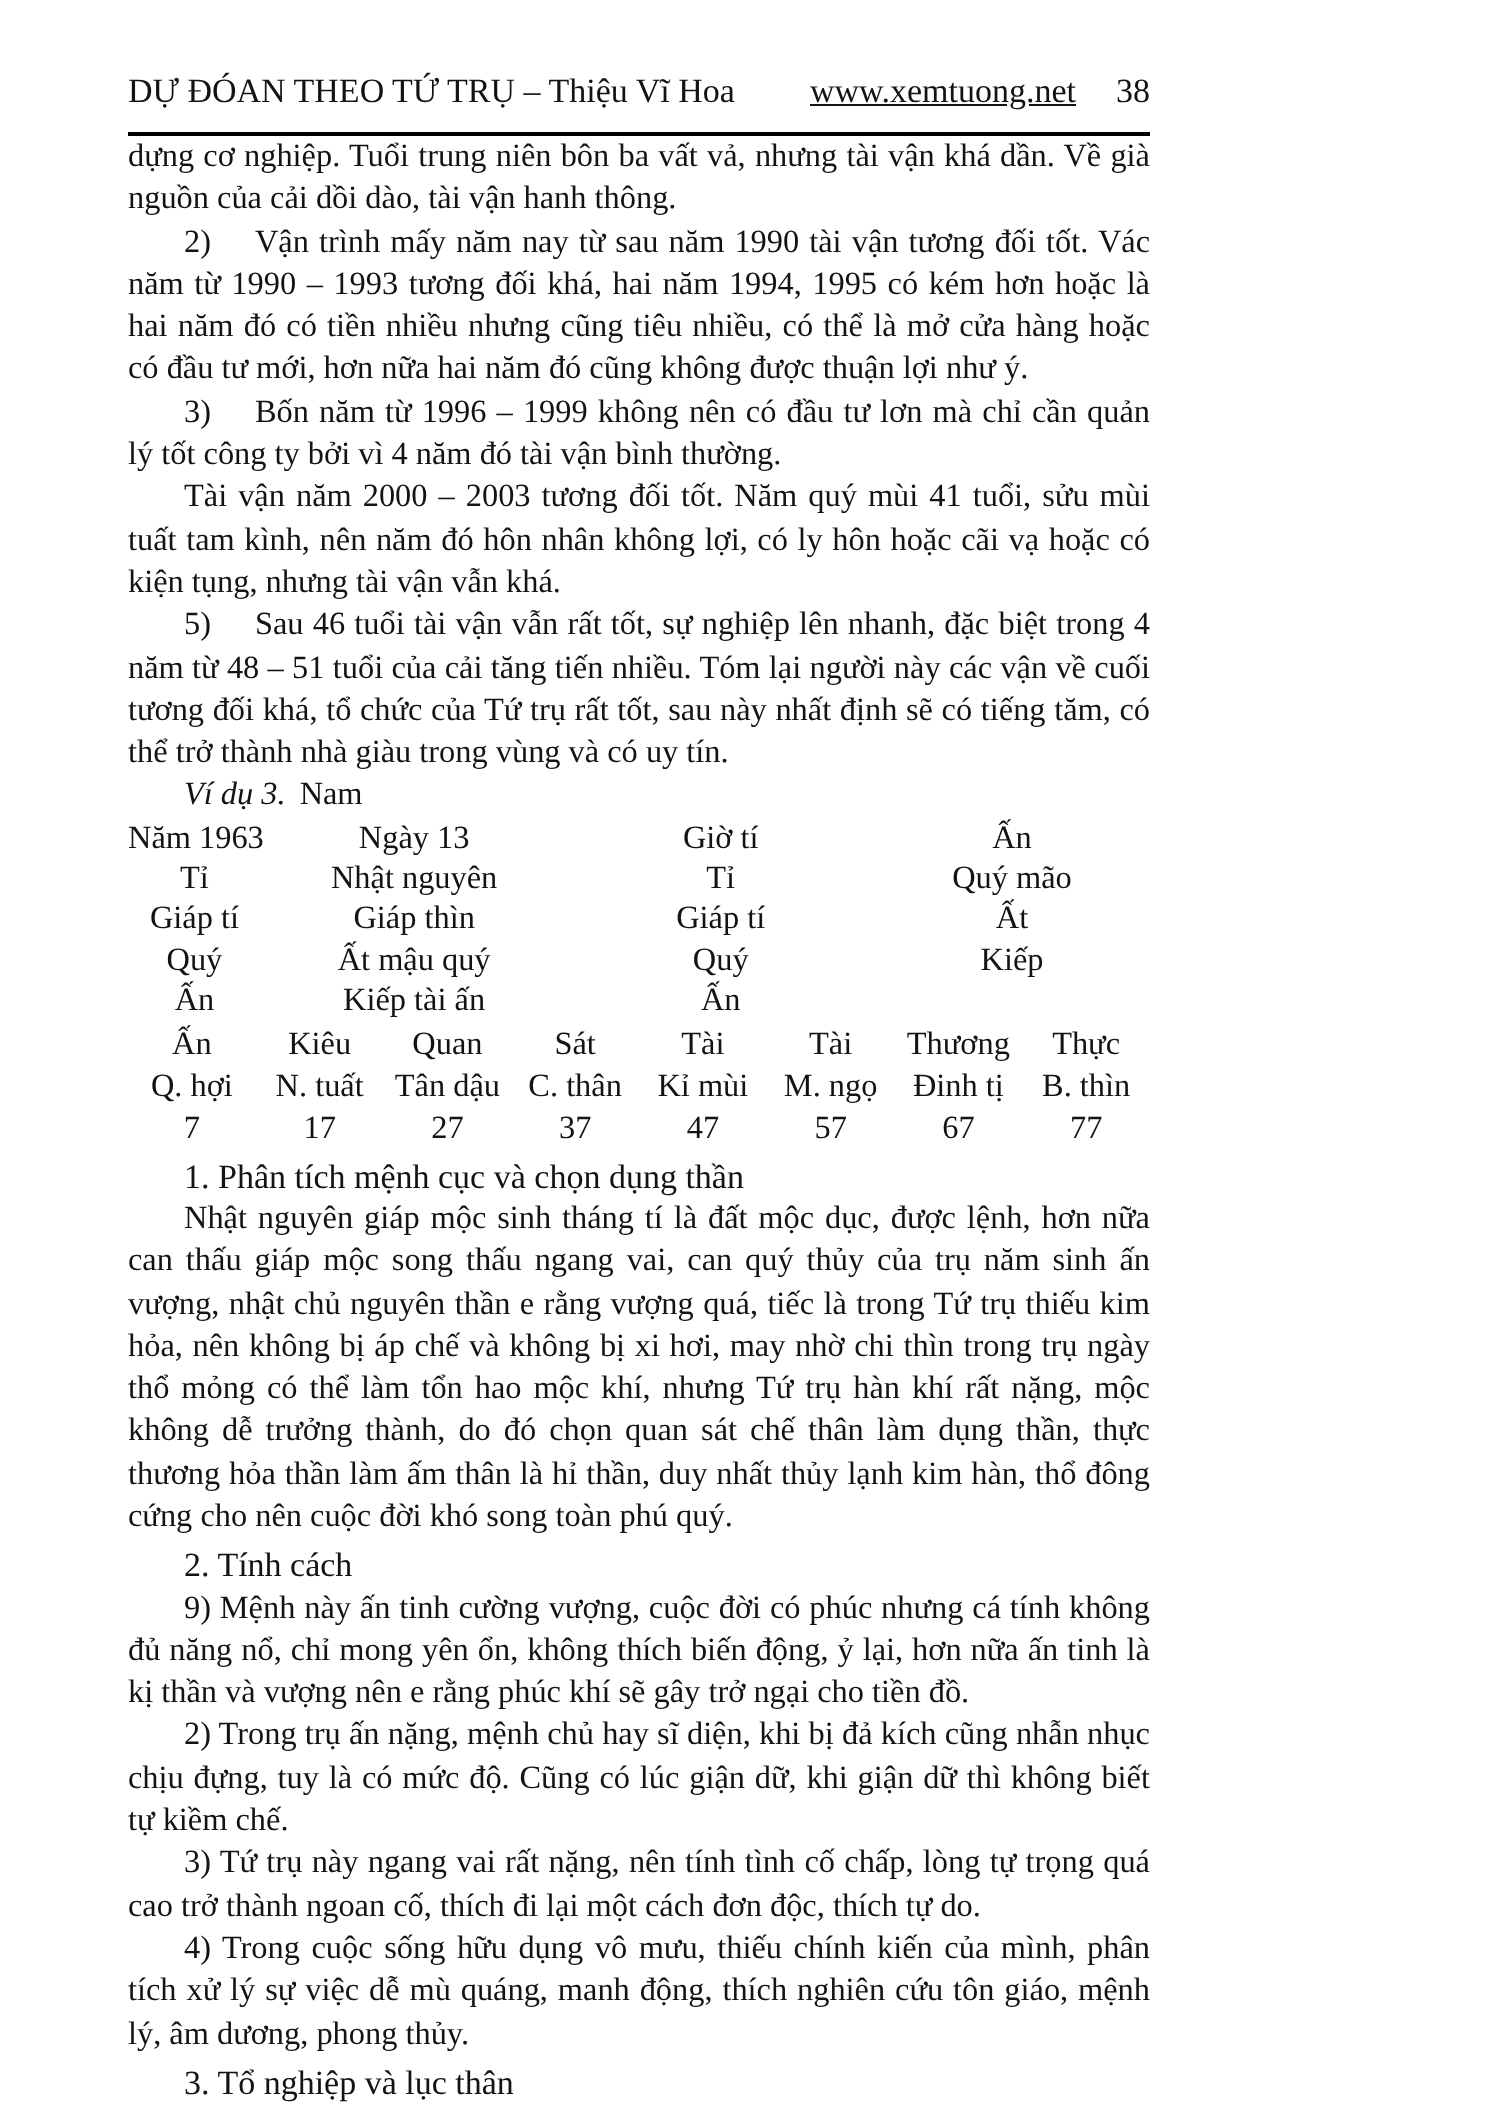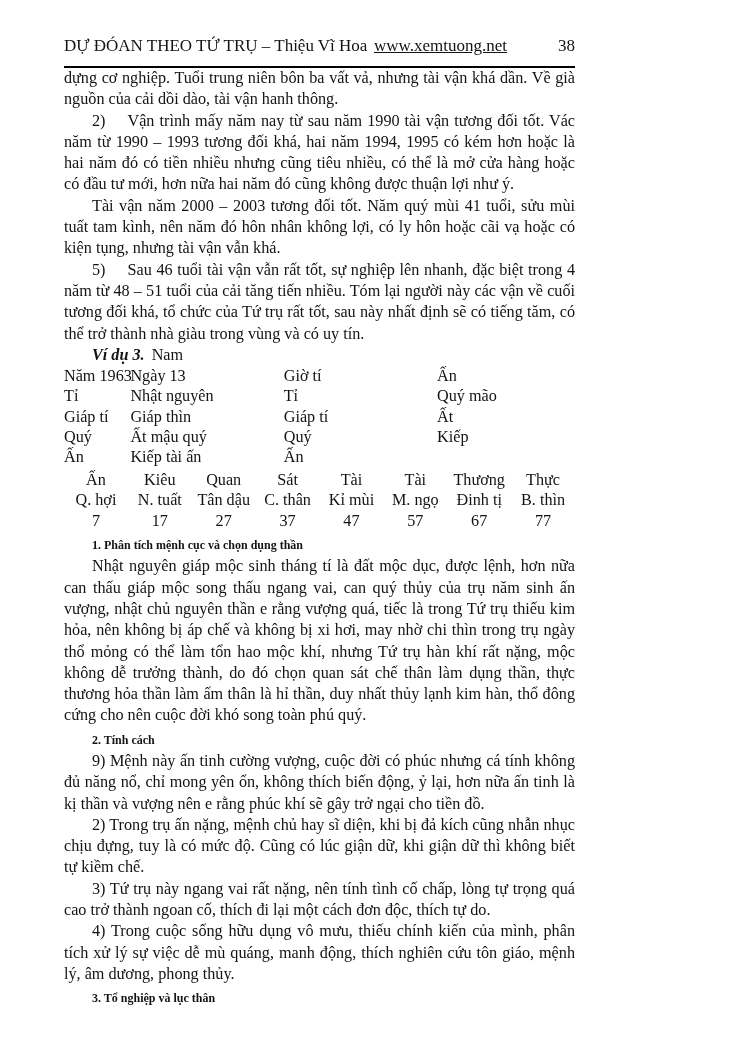--- a/index.html
+++ b/index.html
@@ -16,47 +16,48 @@
     padding: 36px 58px 0 64px;
   }
   
   .hdr {
     display: flex; justify-content: space-between; align-items: baseline;
     font-size: 17px;
     padding-bottom: 10px;
     border-bottom: 2px solid #000;
     white-space: nowrap;
   }
-  .hdr-right { display: flex; align-items: baseline; gap: 51px; }
+  .hdr-right { display: flex; align-items: baseline; gap: 20px; }
   .site { text-decoration: underline; color: #131313; }
   
   .textblock { margin-top: 0; }
   p.bt {
     margin: 0;
     font-size: 16.2px;
     line-height: 21.3px;
     text-align: justify;
   }
   .ind { text-indent: 28px; }
   .marker { padding-right: 22px; }
-  .ex-label { font-weight: bold; font-style: italic; }
+  .ex-label { font-weight: normal; font-style: italic; }
   .ex-subject { margin-left: 7px; }
   h3.sec {
     margin: 3px 0 0 0;
-    font-size: 12px;
+    font-size: 17px;
     line-height: 21.3px;
-    font-weight: bold;
+    font-weight: normal;
     text-indent: 28px;
   }
   
   .pillar-grid {
     display: grid;
     grid-template-columns: 13% 30% 30% 27%;
     font-size: 16.2px;
     line-height: 20.3px;
+    text-align: center;
   }
   
   .luck-grid {
     display: grid;
     grid-template-columns: repeat(8, 12.5%);
     font-size: 16.2px;
     line-height: 20.8px;
     text-align: center;
     margin-top: 2px;
   }
@@ -71,20 +72,21 @@
     <span class="hdr-title">DỰ ĐÓAN THEO TỨ TRỤ – Thiệu Vĩ Hoa</span>
     <span class="hdr-right">
       <span class="site">www.xemtuong.net</span>
       <span>38</span>
     </span>
   </div>
 
   <div class="textblock">
     <p class="bt">dựng cơ nghiệp. Tuổi trung niên bôn ba vất vả, nhưng tài vận khá dần. Về già nguồn của cải dồi dào, tài vận hanh thông.</p>
     <p class="bt ind"><span class="marker">2)</span><span>Vận trình mấy năm nay từ sau năm 1990 tài vận tương đối tốt. Vác năm từ 1990 – 1993 tương đối khá, hai năm 1994, 1995 có kém hơn hoặc là hai năm đó có tiền nhiều nhưng cũng tiêu nhiều, có thể là mở cửa hàng hoặc có đầu tư mới, hơn nữa hai năm đó cũng không được thuận lợi như ý.</span></p>
+    <p class="bt ind"><span class="marker">3)</span><span>Bốn năm từ 1996 – 1999 không nên có đầu tư lơn mà chỉ cần quản lý tốt công ty bởi vì 4 năm đó tài vận bình thường.</span></p>
     <p class="bt ind">Tài vận năm 2000 – 2003 tương đối tốt. Năm quý mùi 41 tuổi, sửu mùi tuất tam kình, nên năm đó hôn nhân không lợi, có ly hôn hoặc cãi vạ hoặc có kiện tụng, nhưng tài vận vẫn khá.</p>
     <p class="bt ind"><span class="marker">5)</span><span>Sau 46 tuổi tài vận vẫn rất tốt, sự nghiệp lên nhanh, đặc biệt trong 4 năm từ 48 – 51 tuổi của cải tăng tiến nhiều. Tóm lại người này các vận về cuối tương đối khá, tổ chức của Tứ trụ rất tốt, sau này nhất định sẽ có tiếng tăm, có thể trở thành nhà giàu trong vùng và có uy tín.</span></p>
     <p class="bt ind"><span class="ex-label">Ví dụ 3.</span><span class="ex-subject">Nam</span></p>
   </div>
 
   <div class="pillar-grid">
     <div class="cell">Năm 1963</div>
     <div class="cell">Ngày 13</div>
     <div class="cell">Giờ tí</div>
     <div class="cell">Ấn</div>

